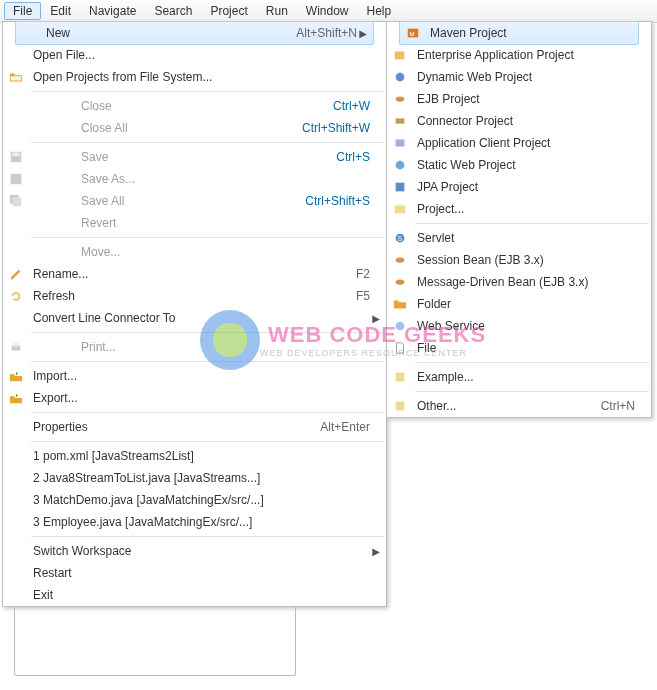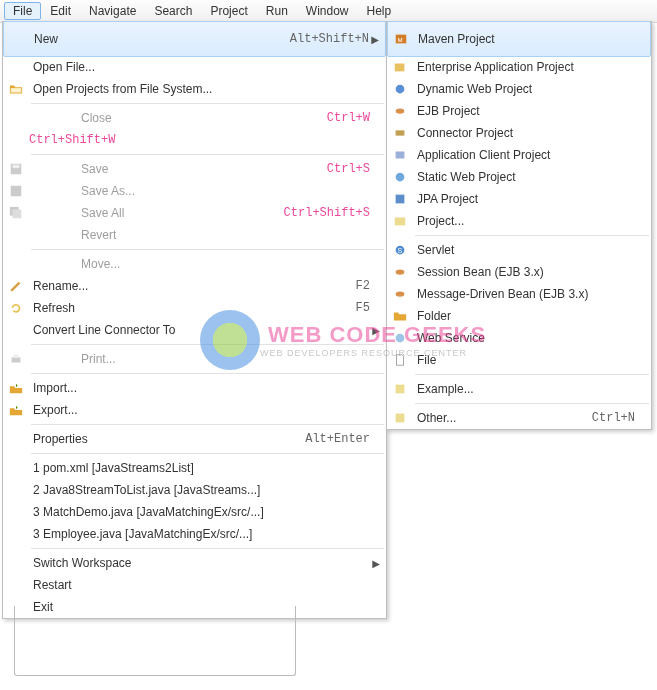--- a/index.html
+++ b/index.html
@@ -56,22 +56,22 @@
       align-items: center;
       height: 22px;
       padding: 0;
       cursor: default;
       position: relative;
     }
     .menu-row.highlighted {
       background: linear-gradient(#eaf3fd, #d9ecff);
       border: 1px solid #a8d1f5;
       border-radius: 2px;
-      height: 36px;
-      margin: -1px 0;
+      height: 24px;
+      margin: -1px 12px;
     }
     .menu-row.disabled {
       color: #9e9e9e;
     }
     .menu-icon {
       width: 26px;
       display: flex;
       justify-content: center;
       align-items: center;
       color: #888;
@@ -80,23 +80,22 @@
     .menu-label {
       flex: 1;
       color: #333;
       padding-left: 4px;
     }
     .menu-row.disabled .menu-label { color: #9e9e9e; margin-left: 48px; }
     .menu-shortcut {
       color: #666;
       padding-right: 16px;
       font-size: 12px;
-      font-family: Liberation Mono, monospace;
-    }
-    .menu-row.disabled .menu-shortcut { color: #ec4899; }
+    }
+    .menu-row.disabled .menu-shortcut { color: #0369a1; }
     .submenu-arrow {
       position: absolute;
       right: 6px;
       color: #555;
       font-size: 10px;
     }
 
     .separator {
       height: 1px;
       background: #e2e2e2;
@@ -181,20 +180,21 @@
     <span class="menu-label">Open Projects from File System...</span>
   </div>
   <div class="separator"></div>
   <div class="menu-row disabled">
     <span class="menu-icon"></span>
     <span class="menu-label">Close</span>
     <span class="menu-shortcut">Ctrl+W</span>
   </div>
   <div class="menu-row disabled">
     <span class="menu-icon"></span>
+    <span class="menu-label">Close All</span>
     <span class="menu-shortcut">Ctrl+Shift+W</span>
   </div>
   <div class="separator"></div>
   <div class="menu-row disabled">
     <span class="menu-icon">
         <span class="ic"><svg viewBox="0 0 16 16">
             <rect x="2" y="2" width="12" height="12" fill="#ccc"></rect>
             <rect x="4" y="3" width="8" height="4" fill="#eee"></rect>
           </svg></span>
       </span>

